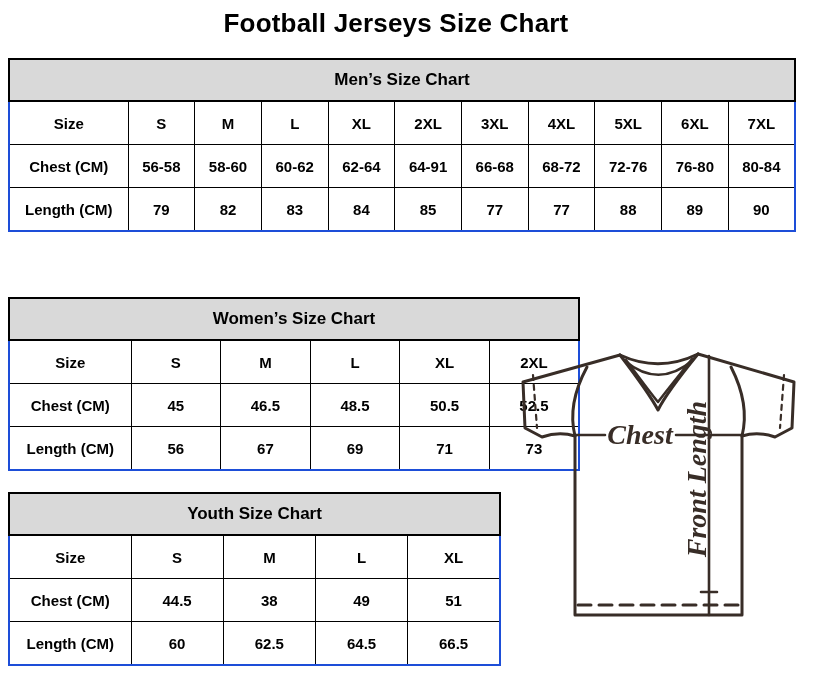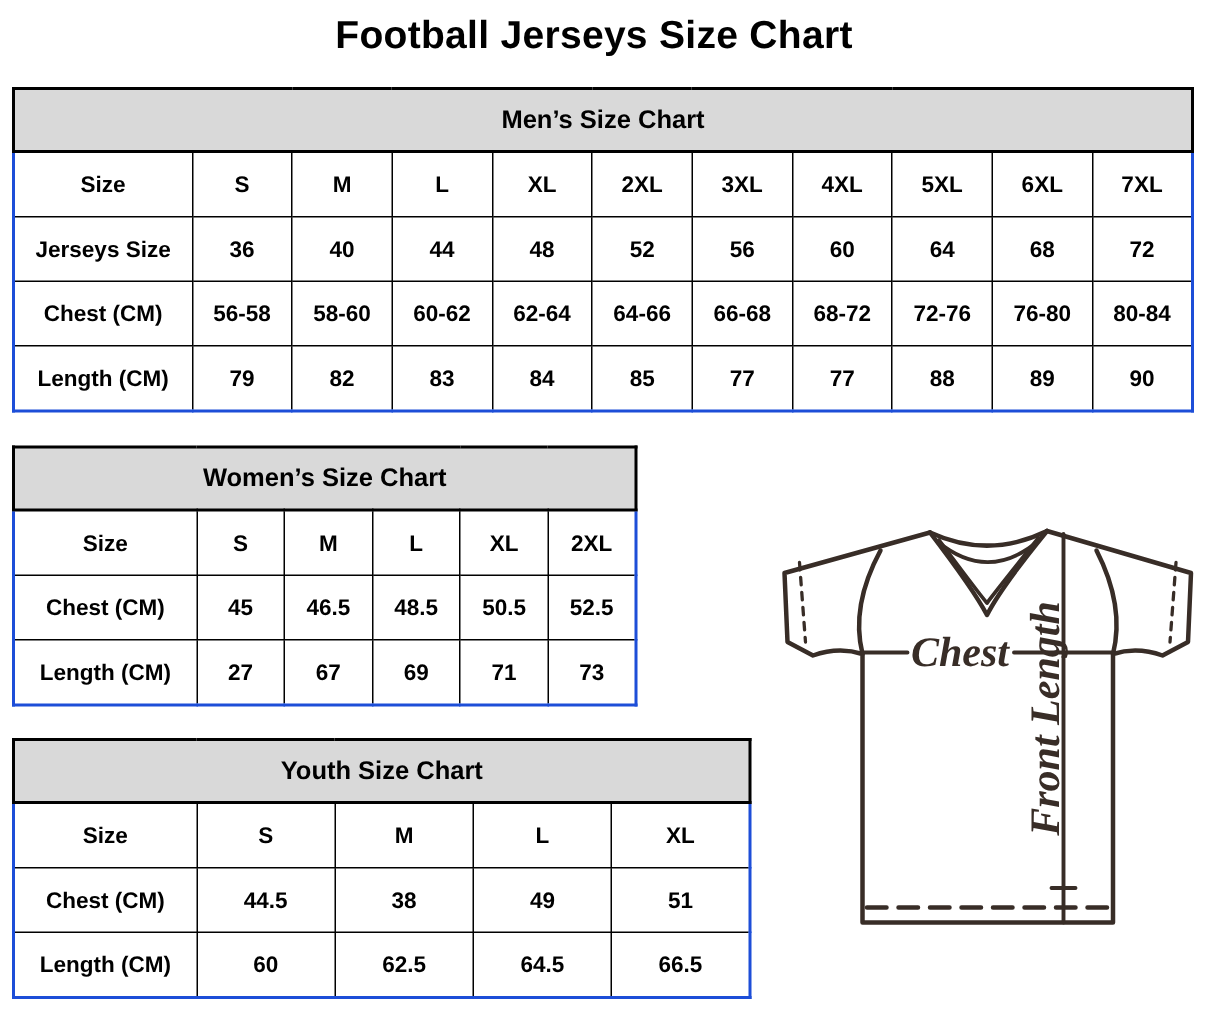--- a/index.html
+++ b/index.html
@@ -17,21 +17,21 @@
   }
   table.size-table th.table-title{
     background:#d9d9d9;border:2px solid #000;height:40px;
     font-size:17px;font-weight:bold;text-align:center;padding:0;
   }
   table.size-table td{
     border:1.5px solid #000;height:42px;padding:0;text-align:center;
     vertical-align:middle;font-size:15px;font-weight:bold;
   }
   #mens-table{left:8px;top:58px;width:788px;}
-  #womens-table{left:8px;top:297px;width:417px;}
+  #womens-table{left:8px;top:297px;width:572px;}
   #youth-table{left:8px;top:492px;width:493px;}
   #jersey-svg{position:absolute;left:513px;top:348px;width:292px;height:280px;}
   .diagram-label{
     font-family:"Liberation Serif",serif;font-style:italic;font-weight:bold;
     font-size:28px;fill:#382d27;
   }
 </style>
 </head>
 <body>
 
@@ -55,39 +55,26 @@
         <td>L</td>
         <td>XL</td>
         <td>2XL</td>
         <td>3XL</td>
         <td>4XL</td>
         <td>5XL</td>
         <td>6XL</td>
         <td>7XL</td>
       </tr>
       <tr>
-        <td>Jerseys Size</td>
-        <td>36</td>
-        <td>40</td>
-        <td>44</td>
-        <td>48</td>
-        <td>52</td>
-        <td>56</td>
-        <td>60</td>
-        <td>64</td>
-        <td>68</td>
-        <td>72</td>
-      </tr>
-      <tr>
         <td>Chest (CM)</td>
         <td>56-58</td>
         <td>58-60</td>
         <td>60-62</td>
         <td>62-64</td>
-        <td>64-66</td>
+        <td>64-91</td>
         <td>66-68</td>
         <td>68-72</td>
         <td>72-76</td>
         <td>76-80</td>
         <td>80-84</td>
       </tr>
       <tr>
         <td>Length (CM)</td>
         <td>79</td>
         <td>82</td>
@@ -125,21 +112,21 @@
       <tr>
         <td>Chest (CM)</td>
         <td>45</td>
         <td>46.5</td>
         <td>48.5</td>
         <td>50.5</td>
         <td>52.5</td>
       </tr>
       <tr>
         <td>Length (CM)</td>
-        <td>27</td>
+        <td>56</td>
         <td>67</td>
         <td>69</td>
         <td>71</td>
         <td>73</td>
       </tr>
     </tbody>
 </table>
 
 <table class="size-table" id="youth-table">
   <colgroup>

